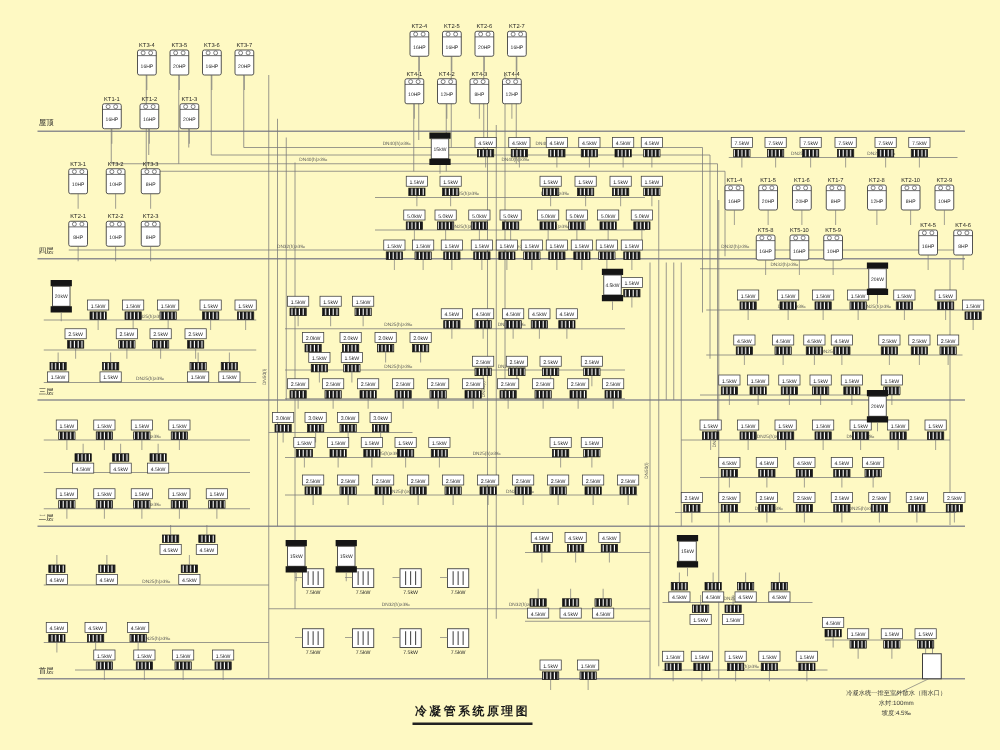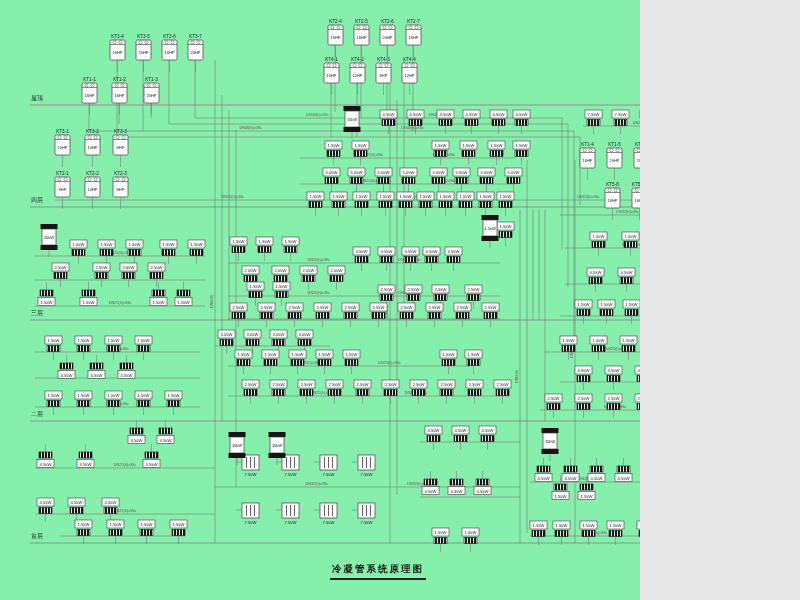--- a/index.html
+++ b/index.html
@@ -1,16 +1,16 @@
 <!DOCTYPE html>
 <html><head>
 <meta charset="utf-8">
 <style>
   html,body{margin:0;padding:0;background:#e8e8e8;}
-  .canvas{position:relative;width:640px;height:600px;background:#86efac;overflow:hidden;
+  .canvas{position:relative;width:800px;height:600px;background:#fef9c3;overflow:hidden;
           font-family:"Liberation Sans","DejaVu Sans",sans-serif;}
   #diagram{position:absolute;left:0;top:0;}
   .title-block{position:absolute;left:330px;top:563px;width:96px;text-align:center;
                font-size:9.5px;font-weight:bold;letter-spacing:2px;color:#1a1a1a;
                border-bottom:2px solid #222;padding-bottom:2px;}
   .drain-note{position:absolute;left:652px;top:552px;width:130px;text-align:center;
               font-size:5px;line-height:1.55;color:#333;}
 </style>
 </head>
 <body>

